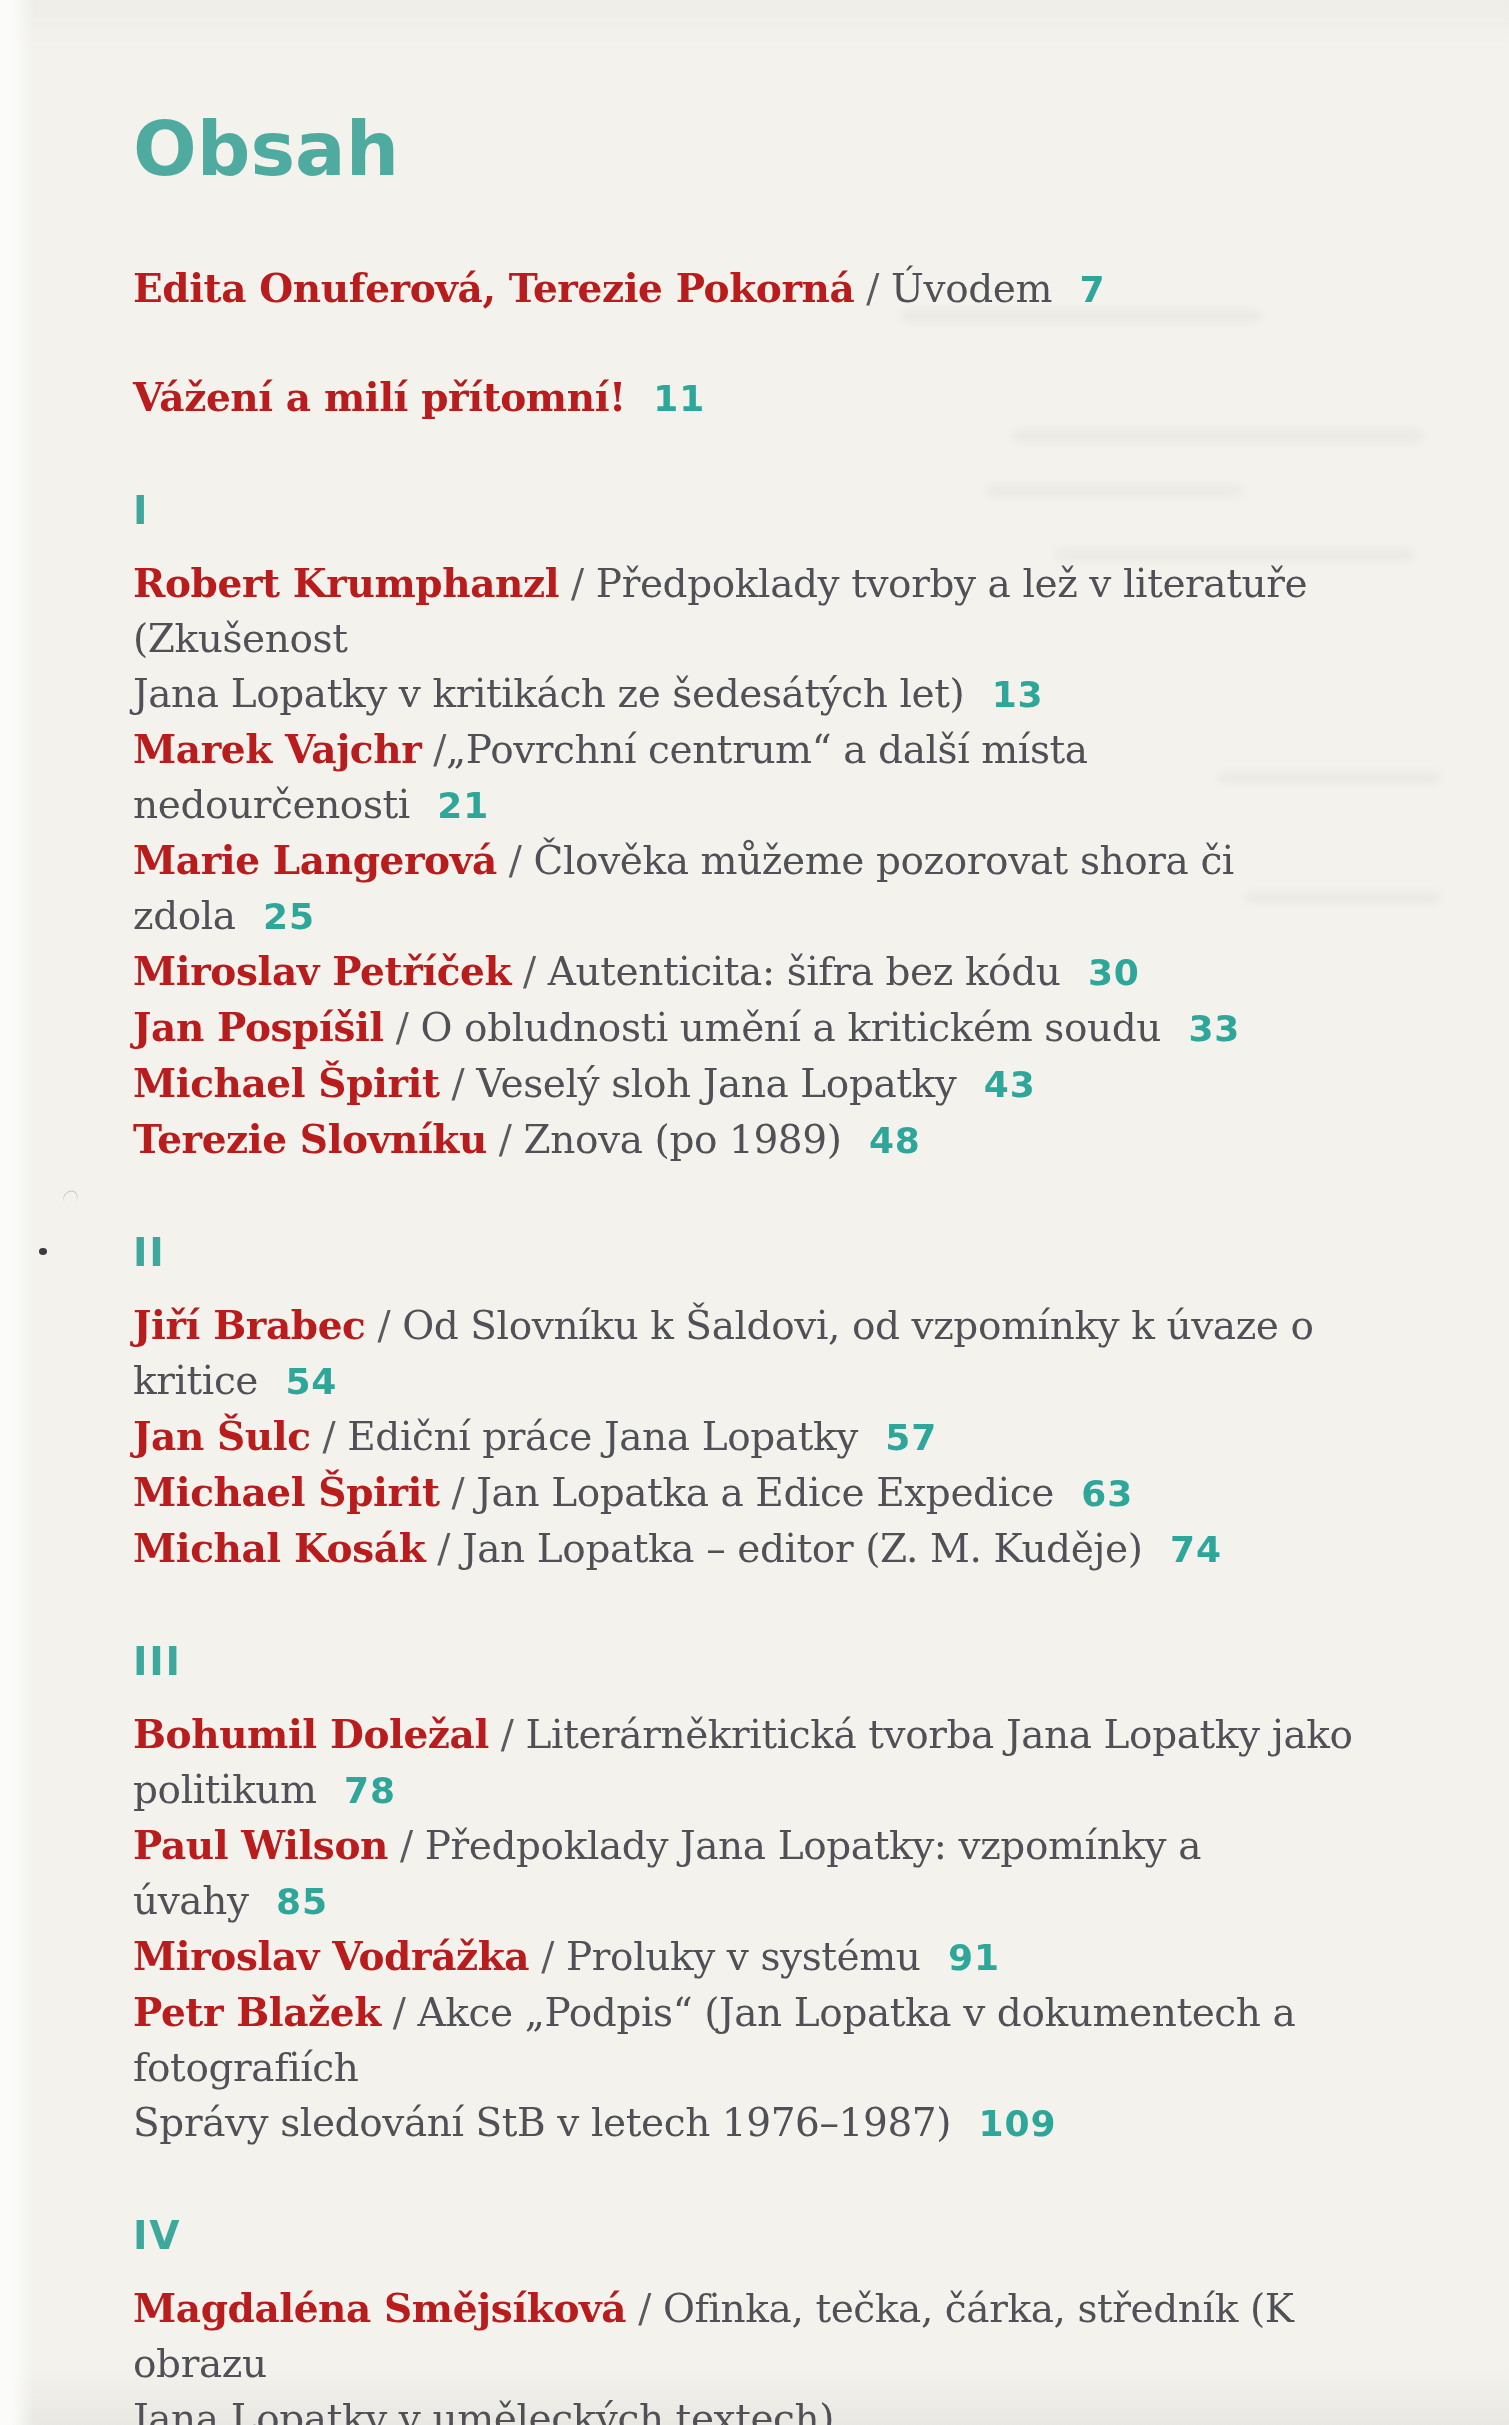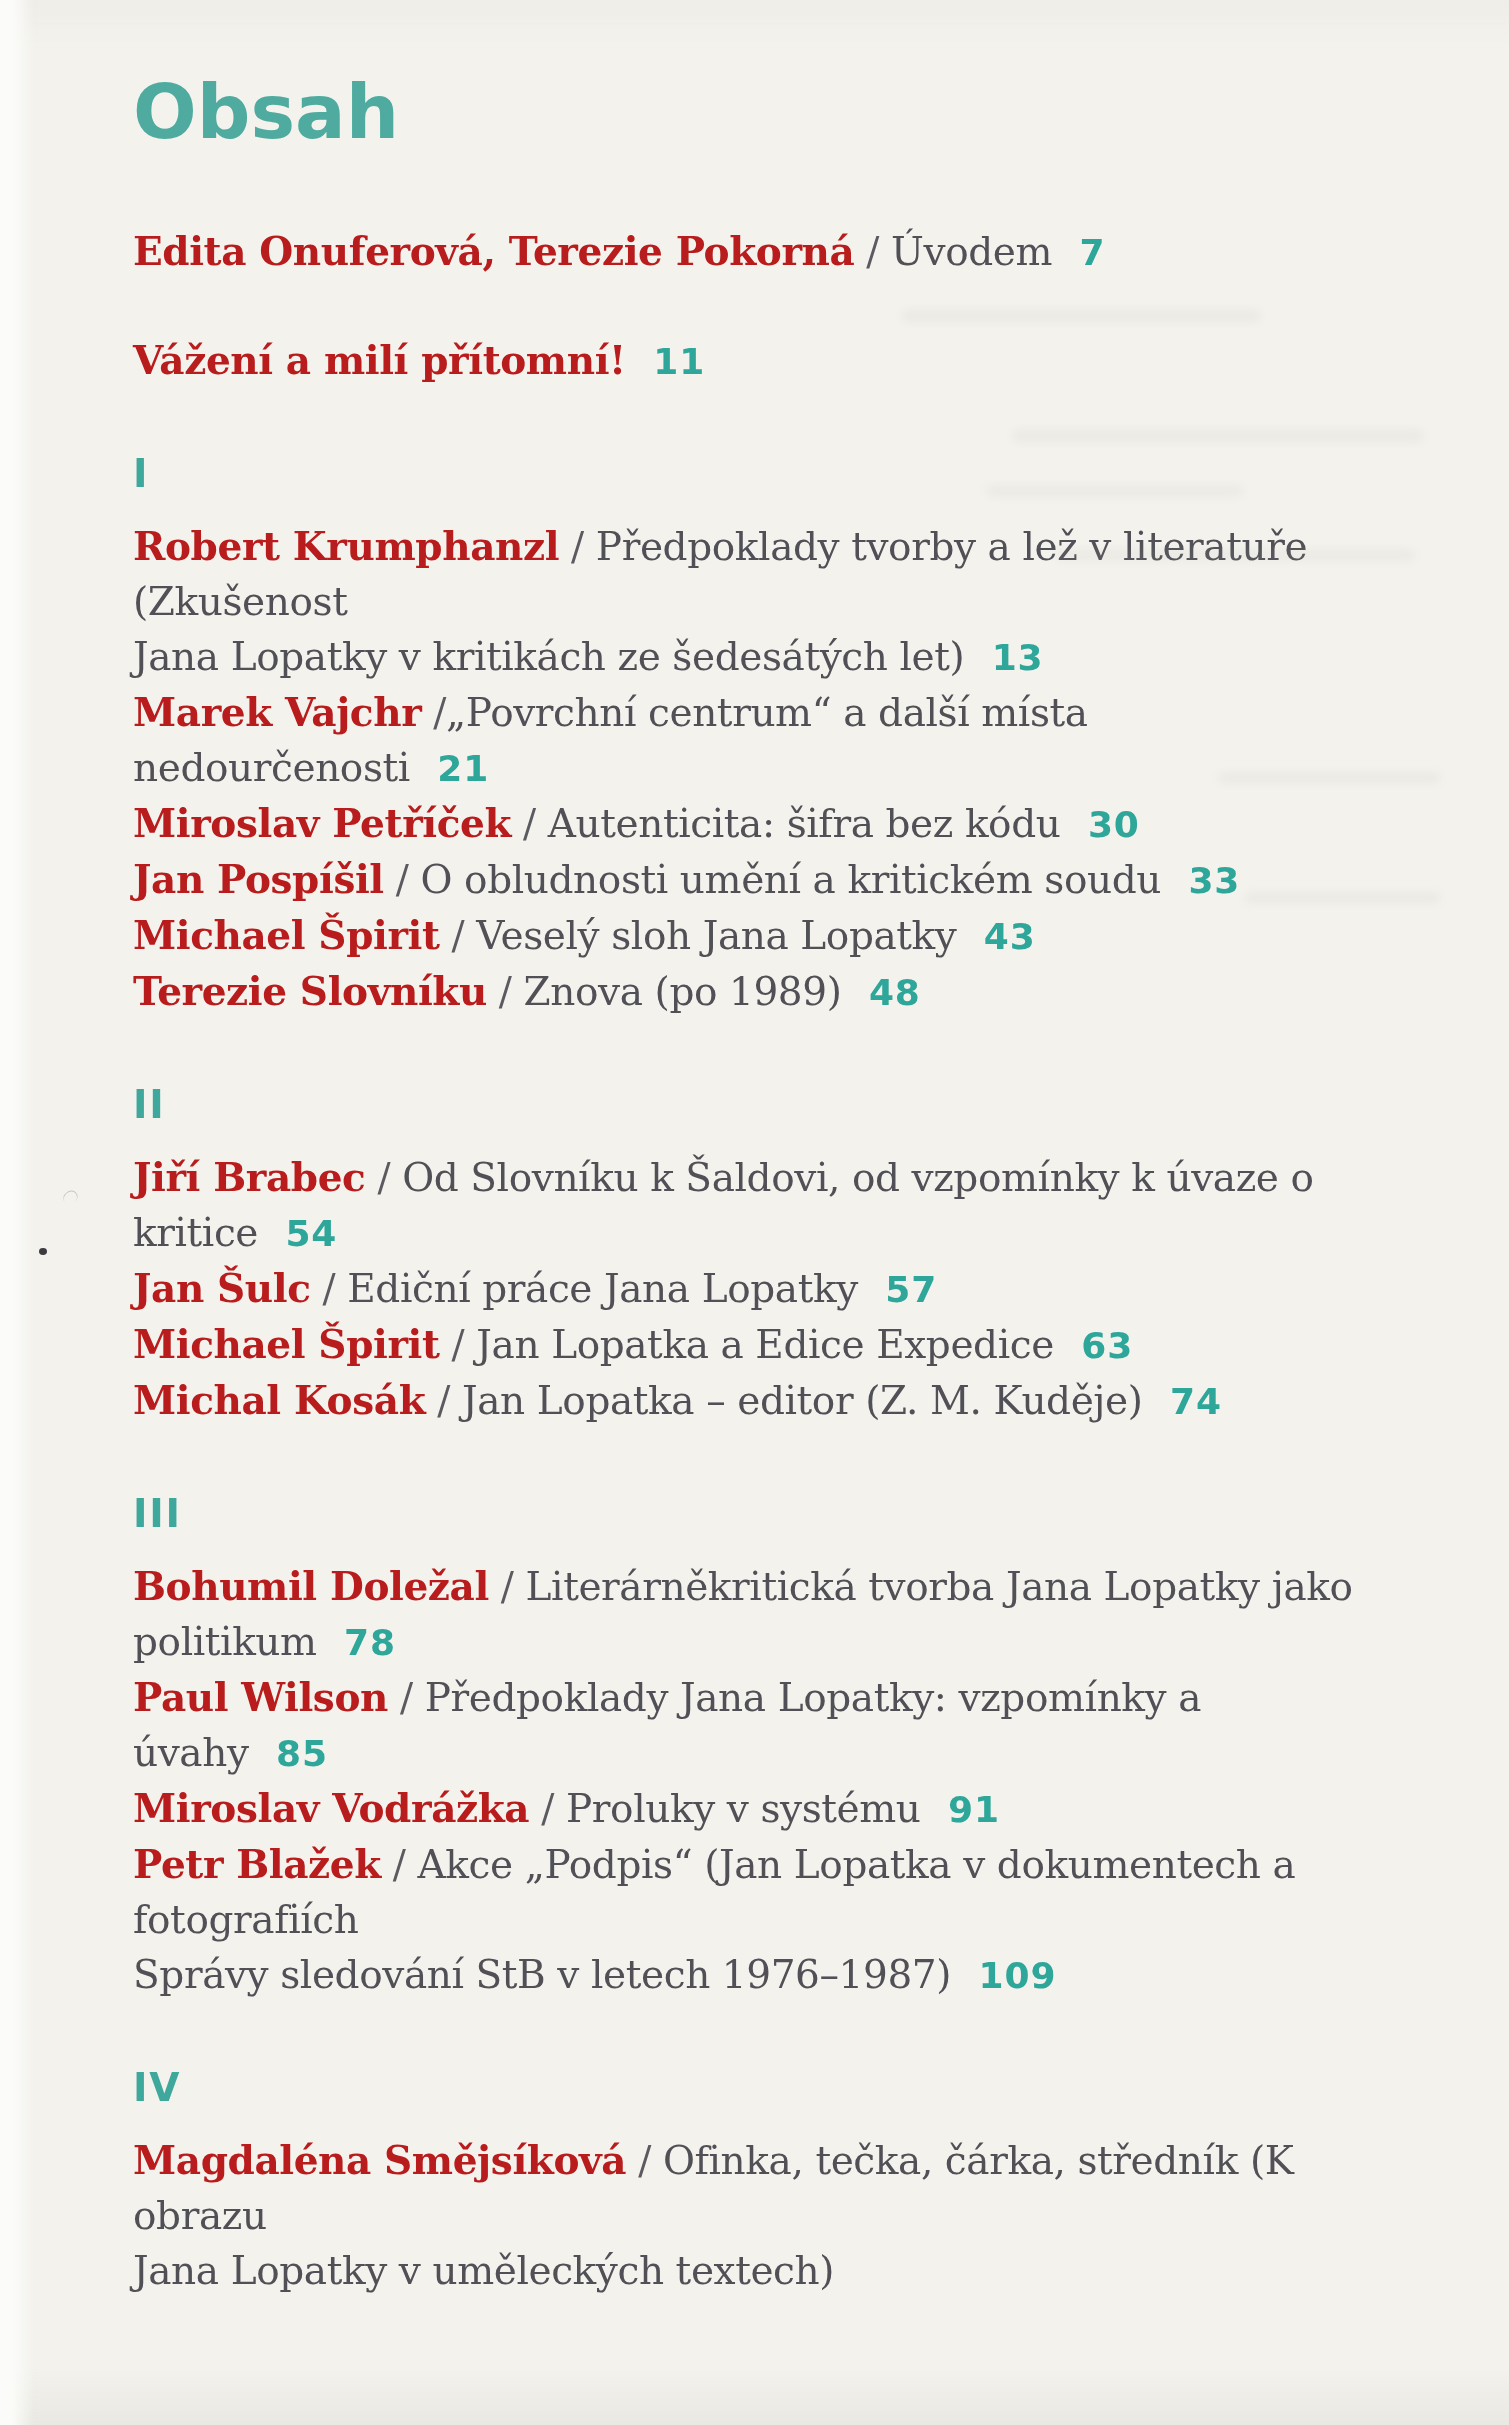--- a/index.html
+++ b/index.html
@@ -14,21 +14,21 @@
       linear-gradient(180deg, rgba(233,232,226,0) 2367px, #e9e8e2 2426px),
       #f3f2ed;
     font-family: "DejaVu Serif", "Liberation Serif", serif;
   }
 
   .page {
     position: relative;
     box-sizing: border-box;
     width: 100%;
     height: 100%;
-    padding: 75px 124px 0 133px;
+    padding: 112px 124px 0 133px;
   }
 
   
   h1.page-title {
     margin: 0 0 74px 0;
     font-family: "DejaVu Sans", "Liberation Sans", sans-serif;
     font-weight: 700;
     font-size: 75px;
     line-height: 1;
     letter-spacing: 0px;
@@ -110,20 +110,21 @@
 
   <div id="sections">
   <section class="toc-section">
     <h2 class="numeral">I</h2>
     <div class="entries">
   <p class="entry"><span class="author">Robert Krumphanzl</span><span class="sep"> / </span><span class="title">Předpoklady tvorby a lež v literatuře (Zkušenost
 Jana Lopatky v kritikách ze šedesátých let)</span><span class="pagenum">13</span></p>
 
   <p class="entry"><span class="author">Marek Vajchr</span><span class="sep"> /</span><span class="title">„Povrchní centrum“ a další místa nedourčenosti</span><span class="pagenum">21</span></p>
 
+  <p class="entry"><span class="author">Marie Langerová</span><span class="sep"> / </span><span class="title">Člověka můžeme pozorovat shora či zdola</span><span class="pagenum">25</span></p>
 
   <p class="entry"><span class="author">Miroslav Petříček</span><span class="sep"> / </span><span class="title">Autenticita: šifra bez kódu</span><span class="pagenum">30</span></p>
 
   <p class="entry"><span class="author">Jan Pospíšil</span><span class="sep"> / </span><span class="title">O obludnosti umění a kritickém soudu</span><span class="pagenum">33</span></p>
 
   <p class="entry"><span class="author">Michael Špirit</span><span class="sep"> / </span><span class="title">Veselý sloh Jana Lopatky</span><span class="pagenum">43</span></p>
 
   <p class="entry"><span class="author">Terezie Slovníku</span><span class="sep"> / </span><span class="title">Znova (po 1989)</span><span class="pagenum">48</span></p>
 </div>
   </section>

